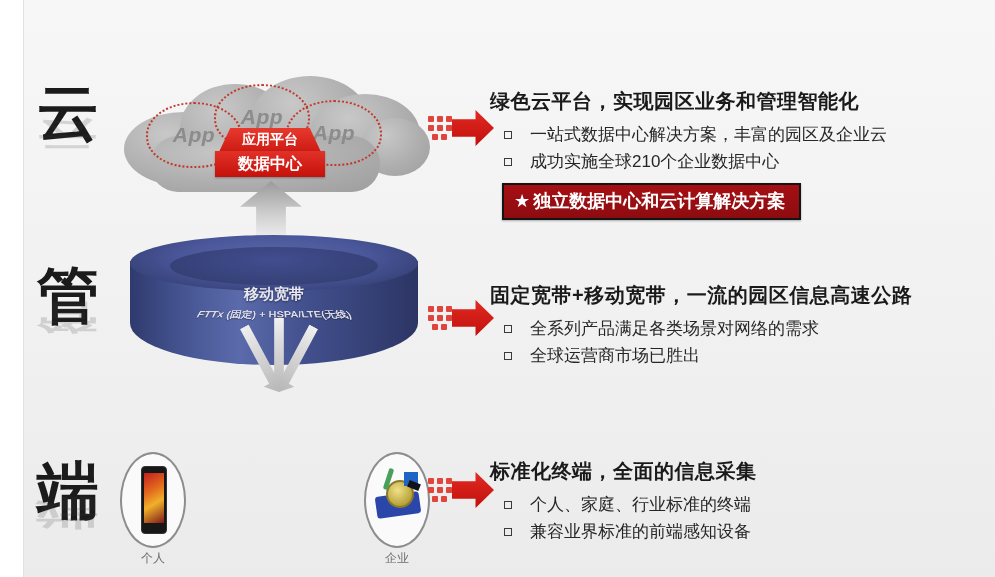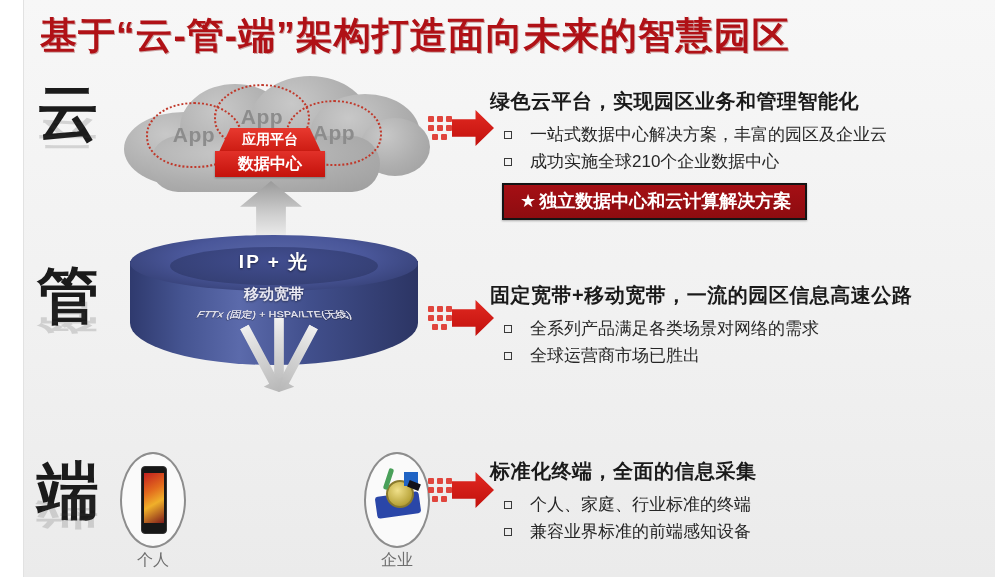--- a/index.html
+++ b/index.html
@@ -41,21 +41,21 @@
     display:block;font-size:62px;line-height:40px;
     transform:scaleY(-0.55);transform-origin:top center;
     color:rgba(60,60,60,.18);margin-top:2px;
     filter:blur(0.6px);
   }
   #char-yun{top:82px;}
   #char-guan{top:265px;}
   #char-duan{top:460px;}
 
   
-  .cloud-wrap{position:absolute;left:110px;top:74px;width:330px;height:135px;}
+  .cloud-wrap{position:absolute;left:110px;top:74px;width:330px;height:135px;font-style:italic;}
   .puff{
     position:absolute;border-radius:50%;
     background:radial-gradient(ellipse at 35% 30%,#c8c8c8 0%,#aeaeae 55%,#9d9d9d 100%);
   }
   .p1{left:14px;top:38px;width:120px;height:74px;}
   .p2{left:70px;top:10px;width:110px;height:88px;}
   .p3{left:140px;top:2px;width:120px;height:92px;}
   .p4{left:200px;top:20px;width:110px;height:80px;}
   .p5{left:40px;top:62px;width:230px;height:56px;border-radius:40px;}
   .p6{left:250px;top:44px;width:70px;height:58px;}
@@ -135,21 +135,21 @@
     transform-origin:50% 0%;
     clip-path:polygon(50% 0,100% 16%,72% 16%,72% 100%,28% 100%,28% 16%,0 16%);
     transform:rotate(180deg);
   }
   .fan .f1{transform:rotate(208deg);}
   .fan .f2{transform:rotate(180deg);}
   .fan .f3{transform:rotate(152deg);}
 
   
   .dev{position:absolute;text-align:center;}
-  .dev-label{font-size:16px;color:#6e6e6e;margin-top:2px;text-align:center;}
+  .dev-label{font-size:12px;color:#6e6e6e;margin-top:2px;text-align:center;}
   .oval{
     width:62px;height:92px;border:2px solid #8d8d8d;border-radius:50%;
     background:#fafafa;margin:0 auto;position:relative;overflow:hidden;
   }
   
   #dev-personal{left:108px;top:452px;width:90px;}
   .phone{
     position:absolute;left:19px;top:12px;width:24px;height:66px;
     background:#171717;border-radius:4px;border:1px solid #333;
   }
@@ -216,33 +216,32 @@
   }
   .bullets li:before{
     content:"";position:absolute;left:14px;top:10px;
     width:6px;height:6px;border:1.5px solid #3a3a3a;background:transparent;
   }
   .redbox{
     display:inline-block;margin-top:8px;margin-left:12px;
     background:linear-gradient(180deg,#a50f14 0%,#8d0c10 100%);
     border:2px solid #141414;
     color:#ffffff;font-size:18px;font-weight:bold;
-    padding:4px 14px 5px 16px;white-space:nowrap;
+    padding:4px 14px 5px 10px;white-space:nowrap;
     box-shadow:0 1px 2px rgba(0,0,0,.3);
   }
   .redbox .star{margin-right:3px;}
 </style>
 </head>
 <body>
 
 <div id="slide">
 
   <div class="left-gutter"></div>
 
-  <div class="title">基于“云-管-端”架构打造面向未来的智慧园区</div>
 
   <div class="bigchar" id="char-yun">
     <span>云</span>
     <span class="reflect">云</span>
   </div>
   <div class="bigchar" id="char-guan">
     <span>管</span>
     <span class="reflect">管</span>
   </div>
   <div class="bigchar" id="char-duan">
@@ -263,21 +262,20 @@
     <div class="appbubble a3">App</div>
   </div>
   <div class="platform">应用平台</div>
   <div class="datacenter">数据中心</div>
   <div class="uparrow"></div>
 
   <div class="cyl-wrap">
     <div class="cyl-body"></div>
     <div class="cyl-top"></div>
     <div class="cyl-ring"></div>
-    <div class="cyl-t1">IP + 光</div>
     <div class="cyl-t2">移动宽带</div>
     <div class="cyl-t3">FTTx (固定) + HSPA/LTE(无线)</div>
   </div>
 
   <div class="fan">
     <span class="f1"></span>
     <span class="f2"></span>
     <span class="f3"></span>
   </div>
 

